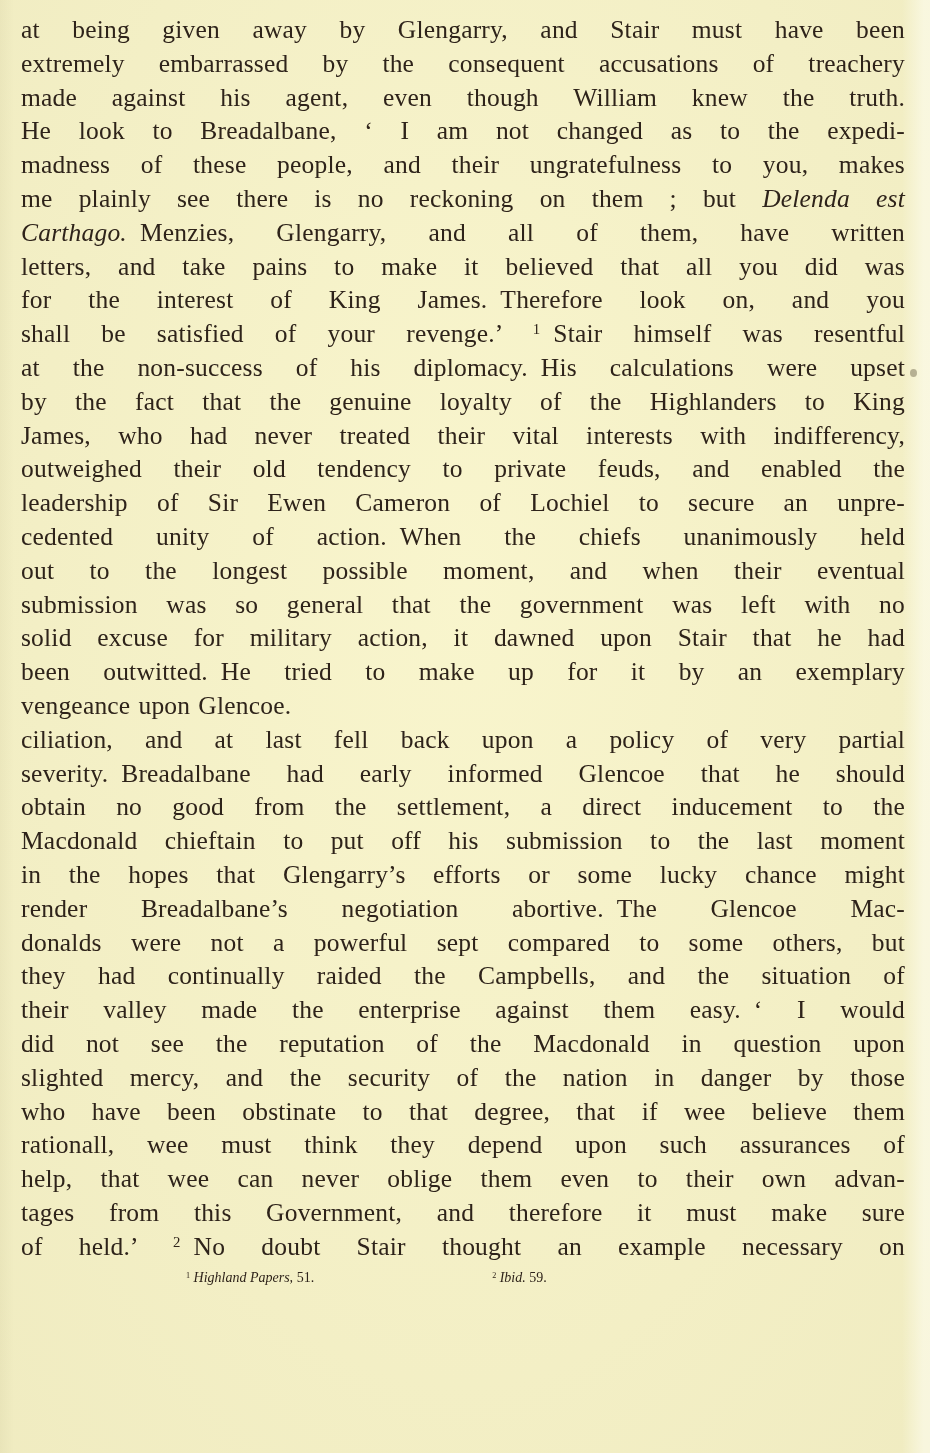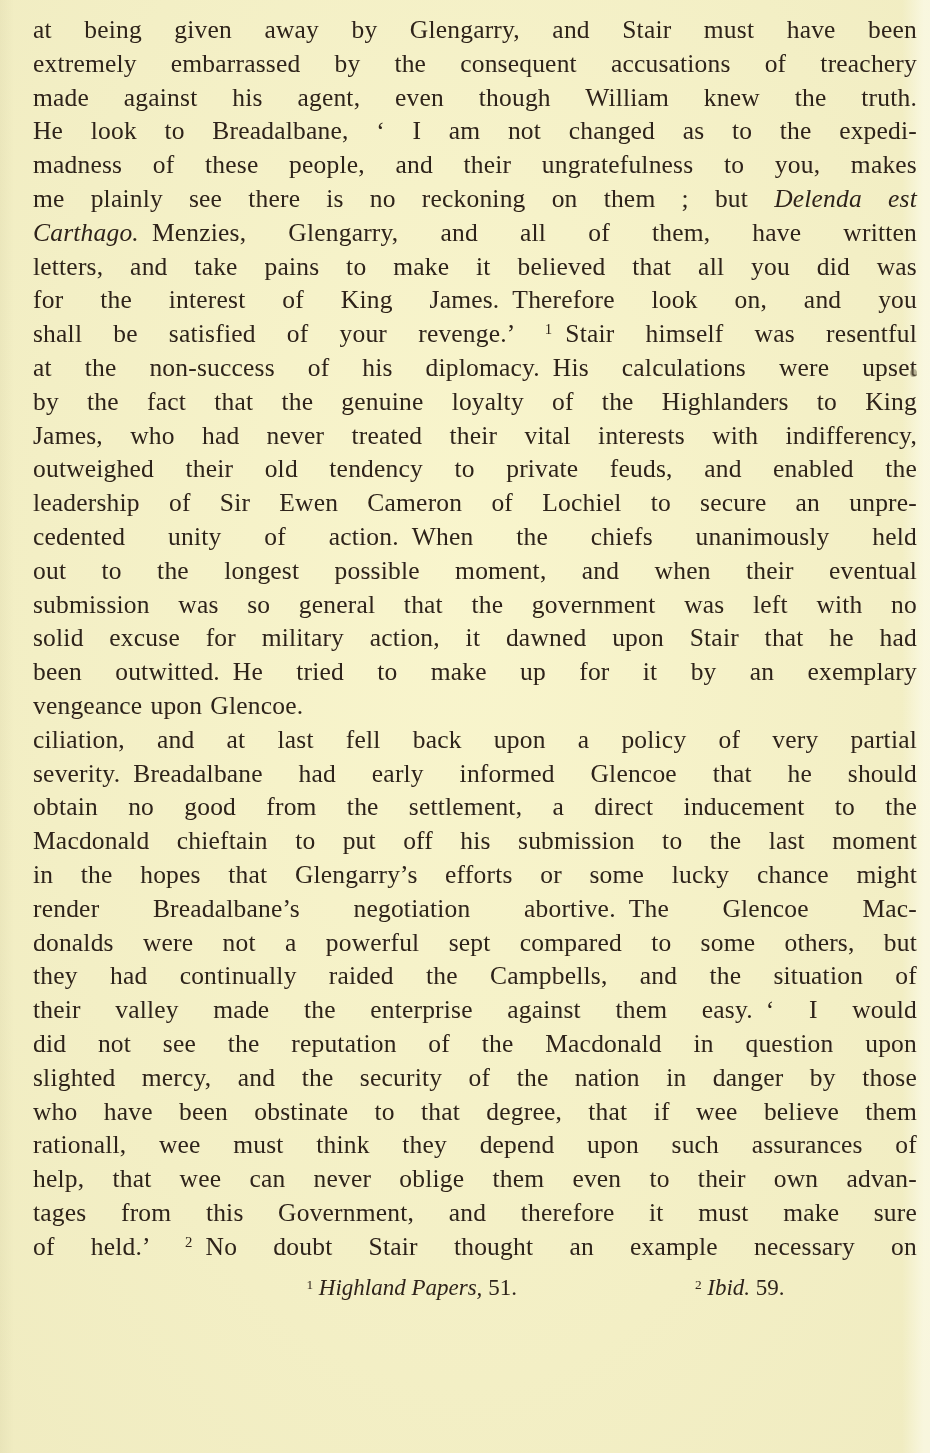--- a/index.html
+++ b/index.html
@@ -10,21 +10,21 @@
     box-sizing: border-box;
     padding: 13px 25px 0 21px;
     background:
       linear-gradient(90deg, rgba(120,110,60,0.06) 0, rgba(120,110,60,0) 1.5%, rgba(120,110,60,0) 97%, rgba(255,255,245,0.55) 99.3%),
       radial-gradient(ellipse at 50% 40%, rgba(255,255,240,0.10), rgba(90,80,40,0.05)),
       #f8f4c9;
     font-family: "Liberation Serif", "DejaVu Serif", serif;
     color: #2e231a;
     overflow: hidden;
   }
-  .text-block { width: 884px; margin-left: 12px; }
+  .text-block { width: 884px; }
   .paragraph { margin: 0; }
   .line {
     font-size: 25.5px;
     line-height: 33.8px;
     letter-spacing: 0.2px;
     word-spacing: 1.5px;
     text-align: justify;
     text-align-last: justify;
     -moz-text-align-last: justify;
     white-space: normal;
@@ -33,26 +33,25 @@
   .line.indent { text-indent: 26px; }
   em { font-style: italic; }
   sup.fnref {
     font-size: 0.58em;
     line-height: 0;
     position: relative;
     top: -0.52em;
     vertical-align: baseline;
   }
   .footnotes {
-    margin-top: 10px;
-    font-size: 23px;
+    margin-top: 0;
+    font-size: 14px;
     line-height: 30px;
     display: flex;
     align-items: baseline;
-    justify-content: center;
   }
   .footnote { white-space: nowrap; }
   .footnote:first-child { margin-left: 165px; }
   .footnote + .footnote { margin-left: 178px; }
   .speck {
     position: absolute;
     left: 910px;
     top: 369px;
     width: 7px;
     height: 8px;

